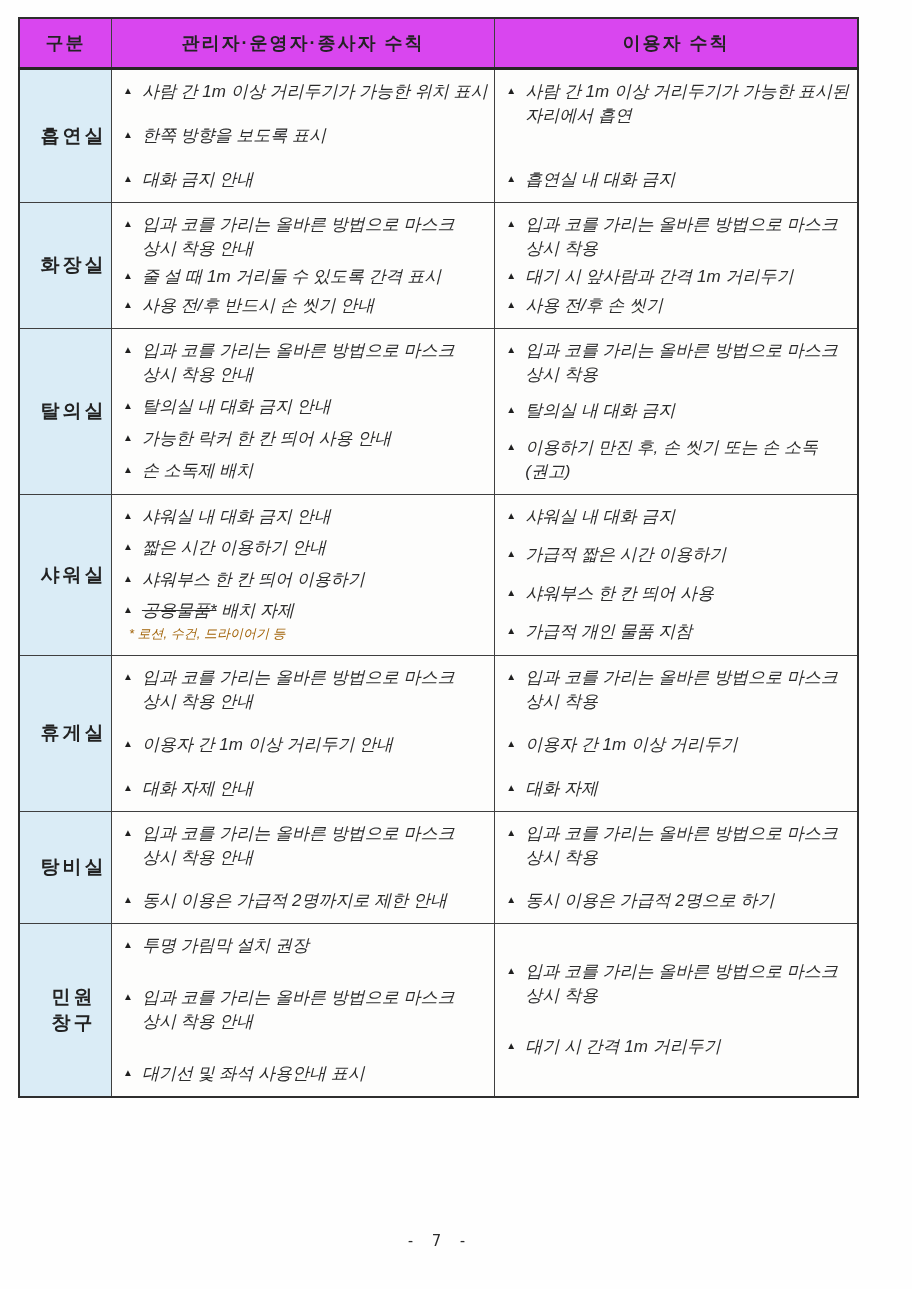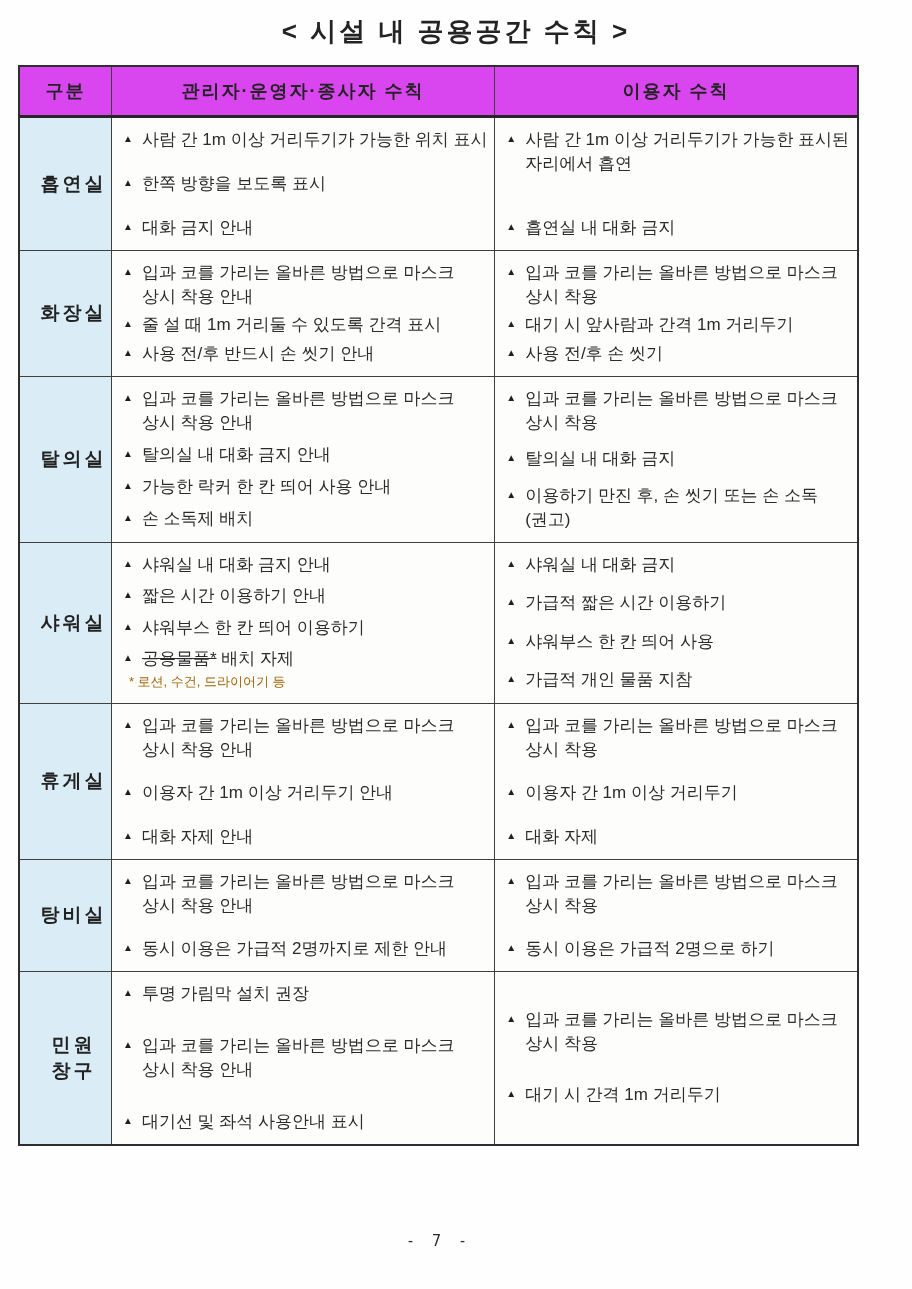--- a/index.html
+++ b/index.html
@@ -88,20 +88,21 @@
     font-size: 10px;
     color: #1f1f1f;
     line-height: 16px;
   }
   .rule-text {
     flex: 1;
     font-size: 17px;
     line-height: 24px;
     word-break: keep-all;
     color: #2b2b2b;
+    font-style: italic;
   }
   .strike { text-decoration: line-through; text-align: right; }
   .note {
     font-size: 13px;
     line-height: 21px;
     margin-left: -13px;
     color: #a16207;
   }
   .page-number {
     position: absolute;
@@ -112,21 +113,20 @@
     font-size: 15px;
     letter-spacing: 4px;
     color: #2b2b2b;
     font-family: "DejaVu Sans Mono", monospace;
   }
 </style>
 </head>
 <body>
 
 <div class="page">
-  <h1 class="title">&lt; 시설 내 공용공간 수칙 &gt;</h1>
 
   <table class="rules-table">
     <thead>
       <tr>
         <th class="col-cat">구분</th>
         <th class="col-mgr">관리자·운영자·종사자 수칙</th>
         <th class="col-usr">이용자 수칙</th>
       </tr>
     </thead>
     <tbody>

